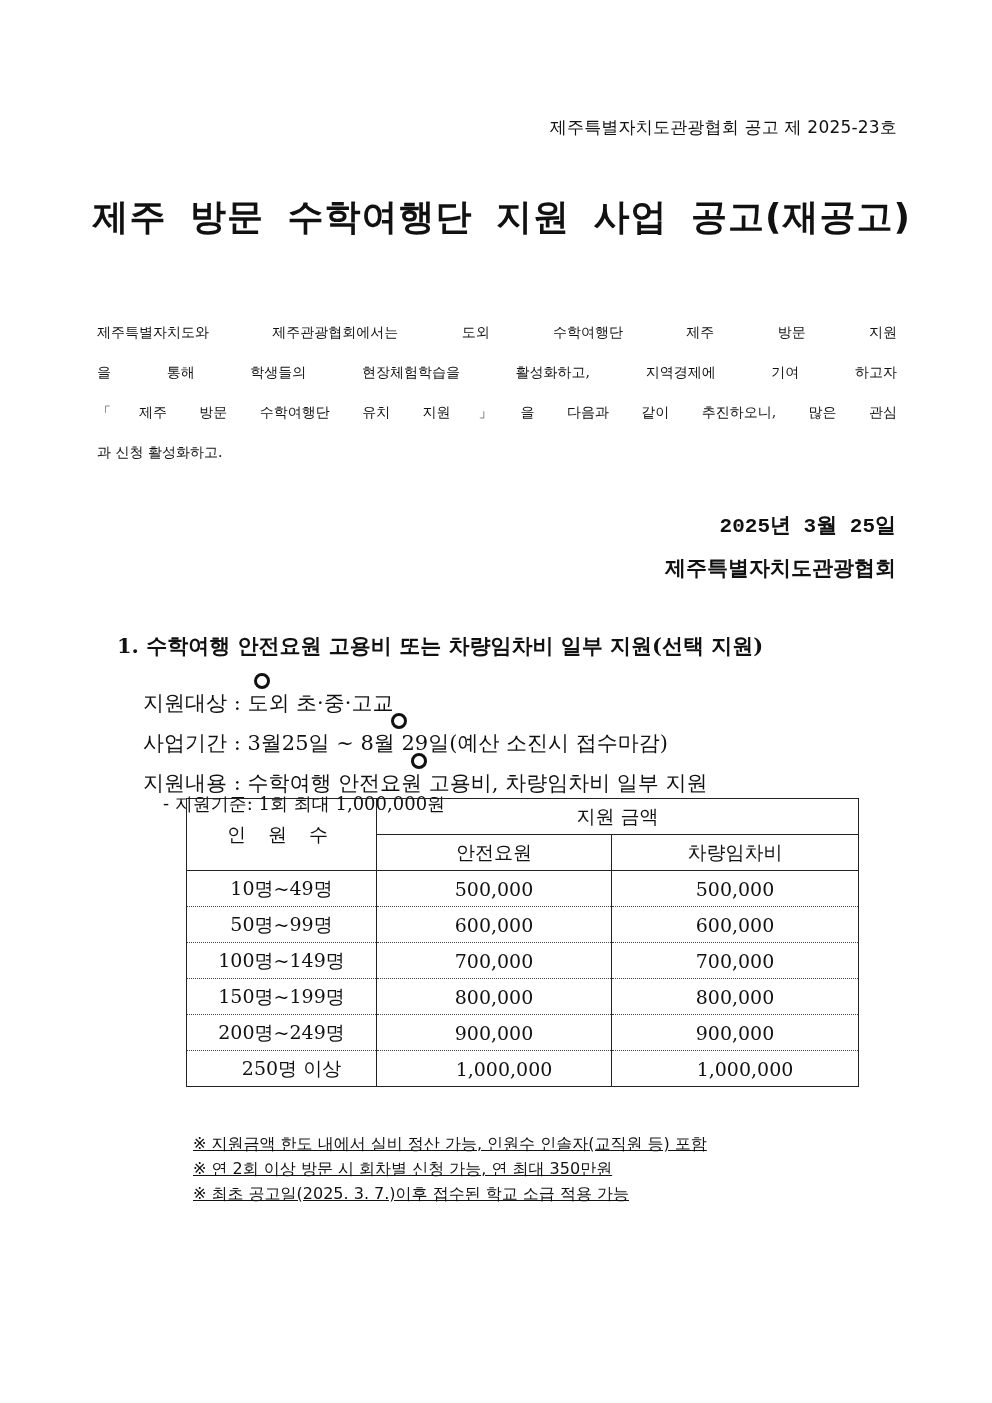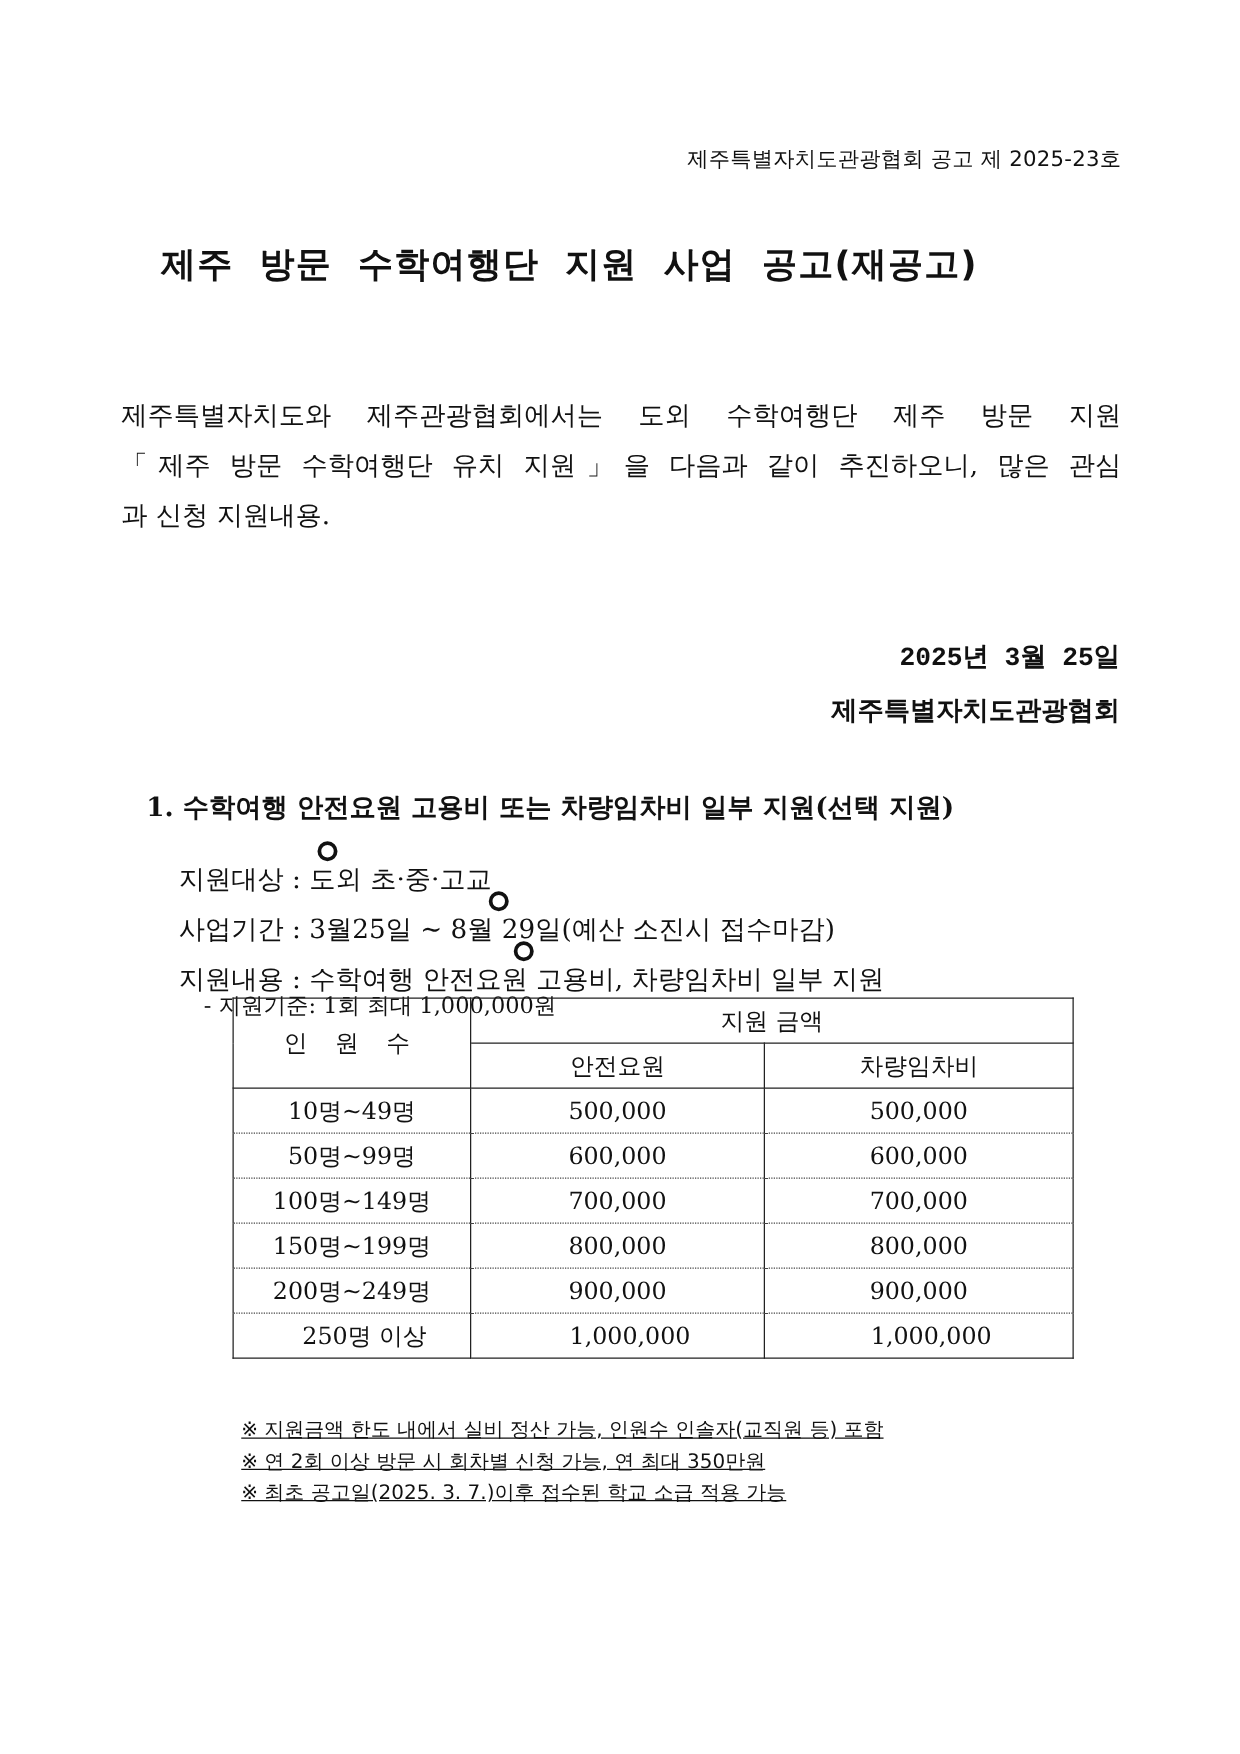--- a/index.html
+++ b/index.html
@@ -22,33 +22,33 @@
       top: 116px;
       font-family: "DejaVu Sans", "Liberation Sans", sans-serif;
       font-size: 17px;
       letter-spacing: 0.2px;
       white-space: nowrap;
     }
     .title {
       left: 0;
       width: 911px;
       top: 193px;
-      text-align: center;
+      text-align: right;
       font-family: "DejaVu Sans", "Liberation Sans", sans-serif;
       font-weight: bold;
-      font-size: 28px;
+      font-size: 36px;
       letter-spacing: 1px;
       word-spacing: 10px;
       white-space: nowrap;
     }
     .intro {
       left: 97px;
       width: 800px;
       top: 312px;
-      font-size: 21px;
+      font-size: 14px;
       line-height: 40px;
     }
     .intro .line {
       display: block;
       text-align: justify;
       text-align-last: justify;
       white-space: nowrap;
       height: 40px;
     }
     .intro .line.last {
@@ -146,22 +146,23 @@
   </style>
 </head>
 <body>
 
 <div class="abs notice-no">제주특별자치도관광협회 공고 제 2025-23호</div>
 
 <div class="abs title">제주 방문 수학여행단 지원 사업 공고(재공고)</div>
 
 <div class="abs intro">
   <span class="line"> 제주특별자치도와 제주관광협회에서는 도외 수학여행단 제주 방문 지원</span>
+  <span class="line">을 통해 학생들의 현장체험학습을 활성화하고, 지역경제에 기여 하고자</span>
   <span class="line">「제주 방문 수학여행단 유치 지원」을 다음과 같이 추진하오니, 많은 관심</span>
-  <span class="line last">과 신청 지원내용.</span>
+  <span class="line last">과 신청 활성화하고.</span>
 </div>
 
 <div class="abs date">2025년 3월 25일</div>
 <div class="abs org">제주특별자치도관광협회</div>
 
 <div class="abs section-heading">1. 수학여행 안전요원 고용비 또는 차량임차비 일부 지원(선택 지원)</div>
 
 <div class="abs bullet" style="top:673px;">
   <span class="circle"></span>
   <span>지원대상 : 도외 초·중·고교</span>

